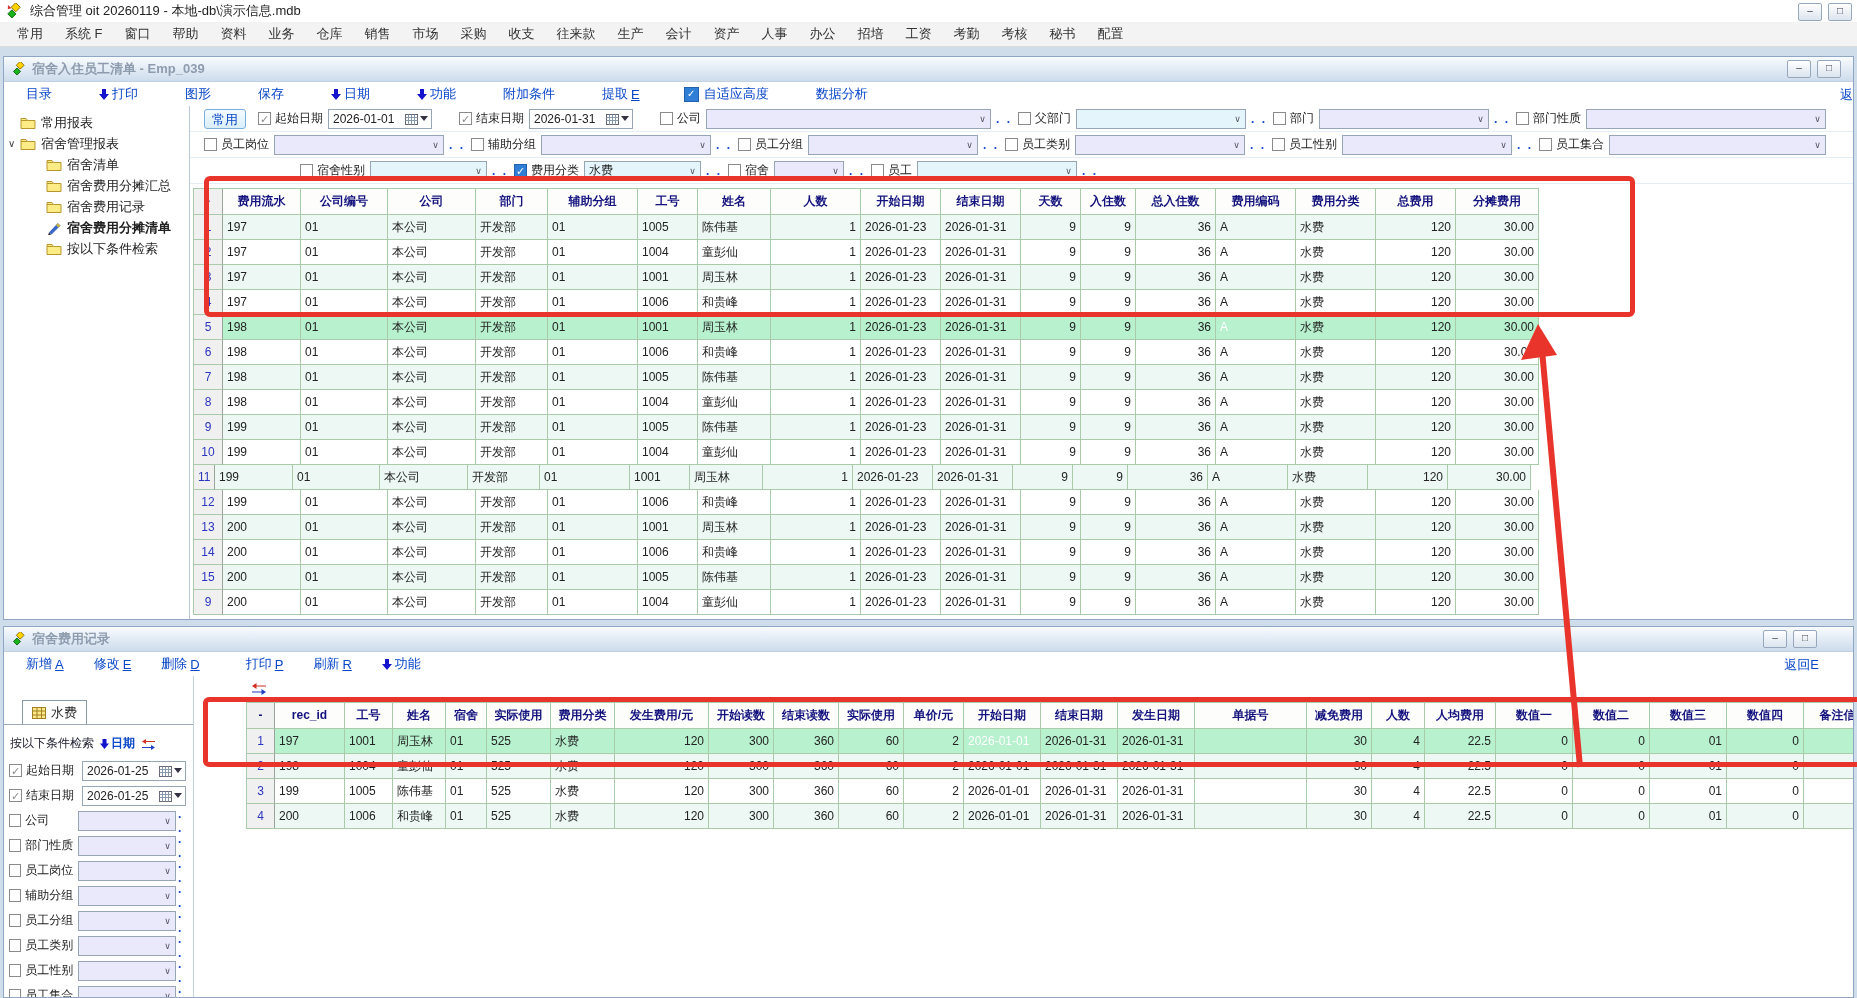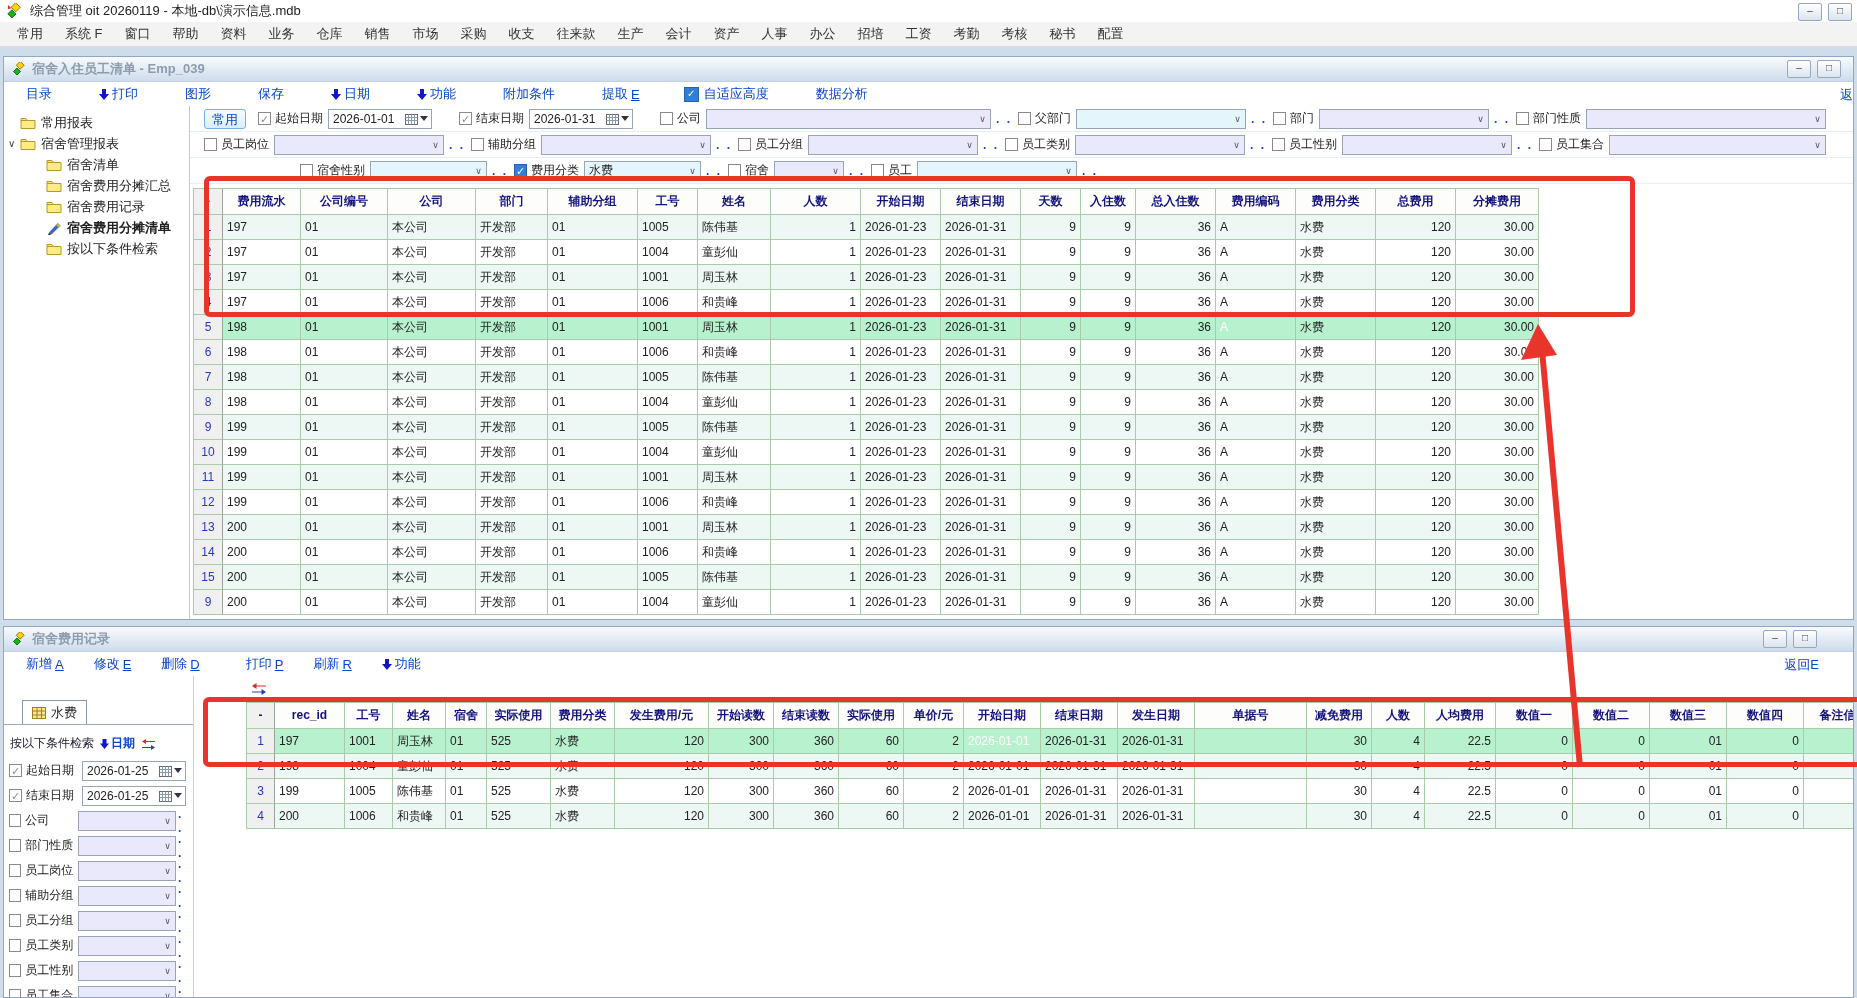--- a/index.html
+++ b/index.html
@@ -683,21 +683,21 @@
             <div class="tcell a-l" style="width: 80px;">2026-01-31</div>
             <div class="tcell a-r" style="width: 60px;">9</div>
             <div class="tcell a-r" style="width: 55px;">9</div>
             <div class="tcell a-r" style="width: 80px;">36</div>
             <div class="tcell a-l" style="width: 80px;">A</div>
             <div class="tcell a-l" style="width: 80px;">水费</div>
             <div class="tcell a-r" style="width: 80px;">120</div>
             <div class="tcell a-r" style="width: 83px;">30.00</div>
           </div>
           <div class="trow">
-            <div class="tcell a-c rn" style="width: 29px;">11</div>
+            <div class="tcell a-c rn" style="width: 21px;">11</div>
             <div class="tcell a-l" style="width: 78px;">199</div>
             <div class="tcell a-l" style="width: 87px;">01</div>
             <div class="tcell a-l" style="width: 88px;">本公司</div>
             <div class="tcell a-l" style="width: 72px;">开发部</div>
             <div class="tcell a-l" style="width: 90px;">01</div>
             <div class="tcell a-l" style="width: 60px;">1001</div>
             <div class="tcell a-l" style="width: 73px;">周玉林</div>
             <div class="tcell a-r" style="width: 90px;">1</div>
             <div class="tcell a-l" style="width: 80px;">2026-01-23</div>
             <div class="tcell a-l" style="width: 80px;">2026-01-31</div>

